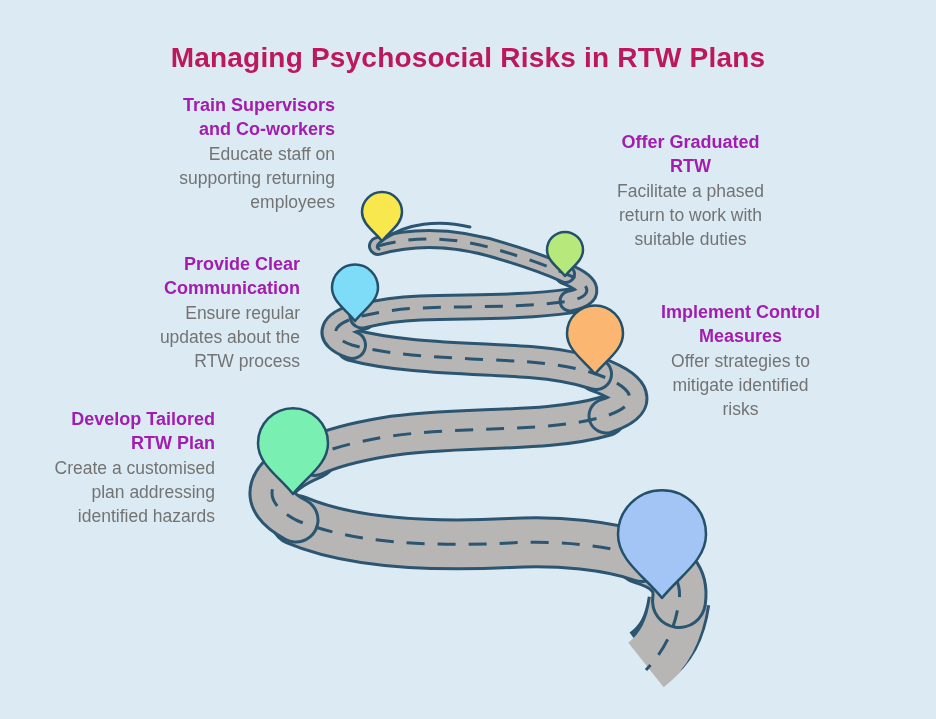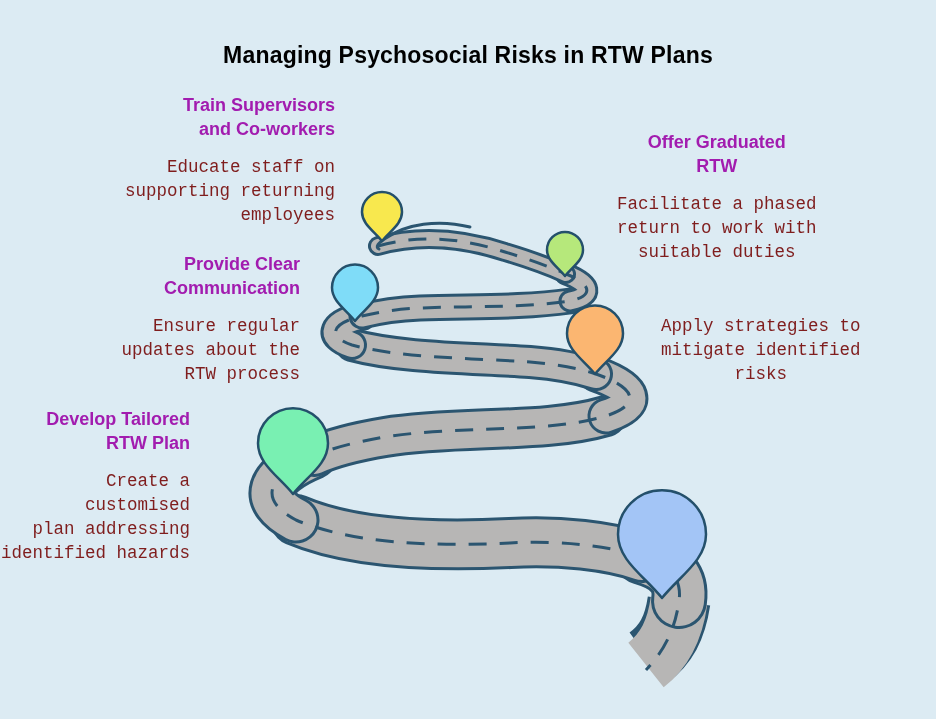--- a/index.html
+++ b/index.html
@@ -6,47 +6,46 @@
   .canvas {
     position: relative;
     width: 936px; height: 719px;
     background: #dcebf3;
     overflow: hidden;
     font-family: "Liberation Sans", sans-serif;
   }
   .page-title {
     position: absolute; top: 42px; left: 0; width: 100%;
     margin: 0; text-align: center;
-    font-size: 23px; font-weight: bold; color: #000000;
+    font-size: 28px; font-weight: bold; color: #be185d;
     letter-spacing: 0.2px;
   }
   .road-svg { position: absolute; left: 0; top: 0; }
   .casing { fill: none; stroke: #2b5570; stroke-linecap: round; stroke-linejoin: round; }
   .tarmac { fill: none; stroke: #b7b6b5; stroke-linecap: round; stroke-linejoin: round; }
   .flat   { stroke-linecap: butt; }
   .dash   { fill: none; stroke: #2b5570; stroke-width: 3; stroke-dasharray: 18 13; }
   .tail   { fill: none; stroke: #2b5570; stroke-width: 3; stroke-linecap: round; }
   .pin    { stroke: #24506b; stroke-width: 2.5; stroke-linejoin: round; }
   .step { position: absolute; }
   .step .step-title {
     font-size: 18px; font-weight: bold; line-height: 1.32;
     color: #a21caf; white-space: pre-line;
   }
   .step .step-desc {
-    margin-top: 13px;
     font-size: 17.5px; line-height: 1.38;
-    color: #7f1d1d; white-space: pre-line; font-family: Liberation Mono, monospace;
+    color: #737373; white-space: pre-line;
   }
   .align-right { text-align: right; }
   .align-left  { text-align: center; }
   .s-train     { top: 94px;  right: 601px; }
   .s-offer     { top: 131px; left: 617px; }
   .s-provide   { top: 253px; right: 636px; }
   .s-implement { top: 301px; left: 661px; }
-  .s-develop   { top: 408px; right: 746px; text-align: right; }
+  .s-develop   { top: 408px; right: 721px; text-align: right; }
   .s-identify  { top: 479px; left: 745px; }
 </style>
 </head>
 <body>
 
 <div class="canvas">
 
   <svg class="road-svg" width="936" height="719" viewBox="0 0 936 719">
 
     <g>
@@ -112,21 +111,23 @@
 
   <div class="step s-provide align-right">
     <div class="step-title">Provide Clear
 Communication</div>
     <div class="step-desc">Ensure regular
 updates about the
 RTW process</div>
   </div>
 
   <div class="step s-implement align-left">
-    <div class="step-desc">Apply strategies to
+    <div class="step-title">Implement Control
+Measures</div>
+    <div class="step-desc">Offer strategies to
 mitigate identified
 risks</div>
   </div>
 
   <div class="step s-develop align-right">
     <div class="step-title">Develop Tailored
 RTW Plan</div>
     <div class="step-desc">Create a customised
 plan addressing
 identified hazards</div>

